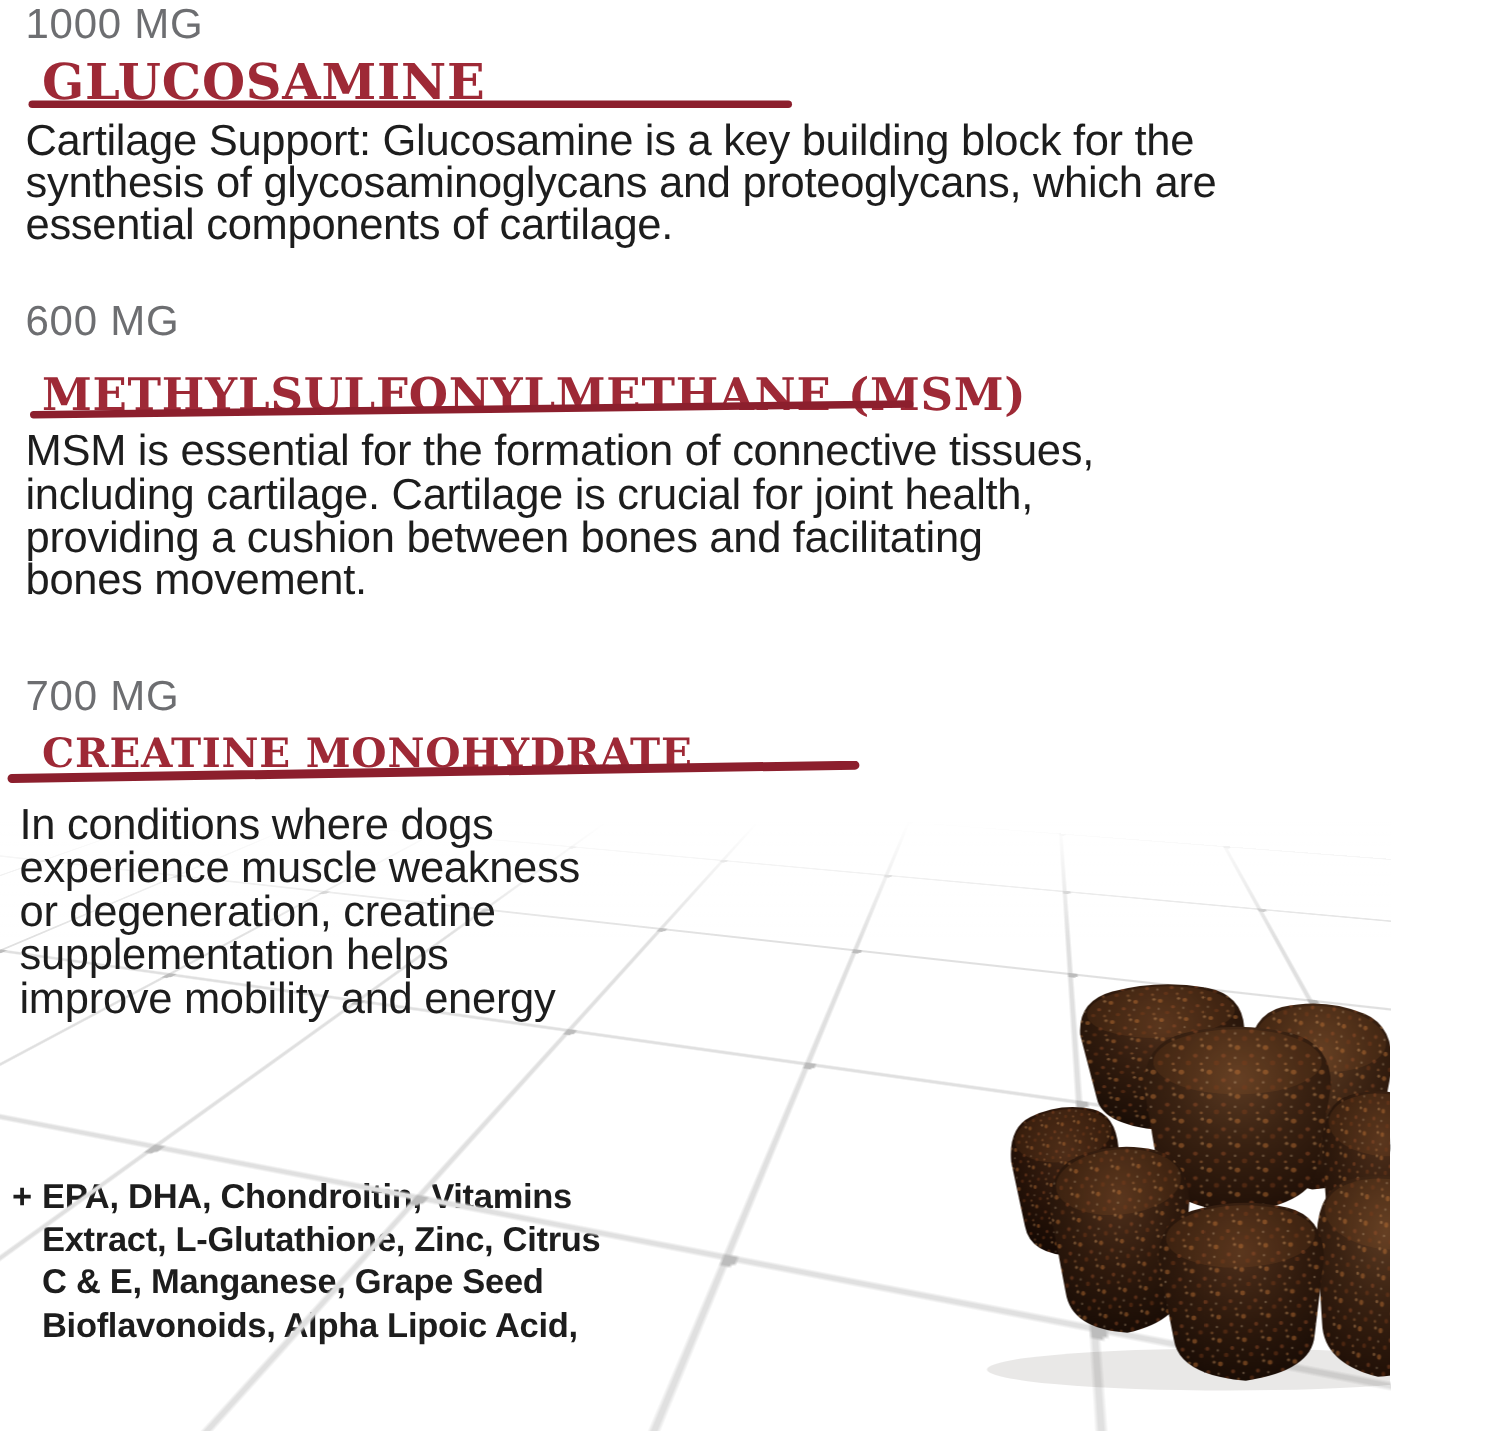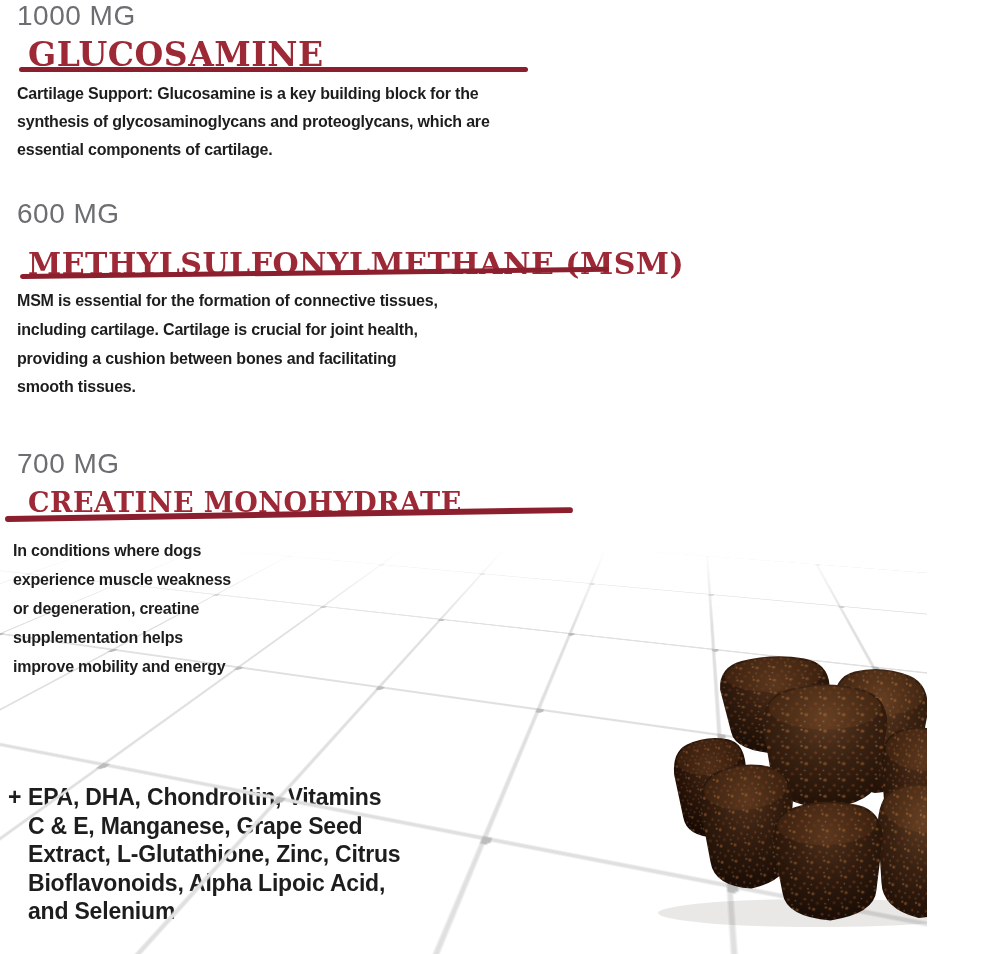--- a/index.html
+++ b/index.html
@@ -20,21 +20,21 @@
     transform-origin:50% 0;
   }
   .grid-fade{position:absolute;left:0;top:0;width:100%;height:90px;
     background:linear-gradient(to bottom,rgba(255,255,255,1) 10%,rgba(255,255,255,0) 100%);}
   
   .abs{position:absolute;}
   .mg{font-size:28px;line-height:30px;font-weight:500;letter-spacing:.5px;color:#6d6e71;white-space:nowrap;z-index:2;}
   .hname{font-family:"DejaVu Serif","Liberation Serif",serif;font-weight:bold;color:#9e2936;
     letter-spacing:.5px;white-space:nowrap;z-index:2;margin:12px;}
   .rule{background:#8c1f2d;border-radius:3px;transform-origin:left center;z-index:2;}
-  .desc{color:#1d1d1d;font-weight:bold;font-size:16px;letter-spacing:-0.2px;z-index:2;}
+  .desc{color:#1d1d1d;font-weight:normal;font-size:29px;letter-spacing:-0.2px;z-index:2;}
   .desc .ln{display:block;white-space:nowrap;}
   .plus-wrap{display:flex;color:#1d1d1d;font-weight:bold;font-size:23px;letter-spacing:-0.2px;z-index:2;}
   .plus-sign{width:20px;line-height:28.6px;}
   .plus-lines .ln{display:block;line-height:28.6px;white-space:nowrap;}
   .chews{position:absolute;left:633px;top:628px;width:360px;height:302px;z-index:3;}
 </style>
 </head>
 <body>
 
 <div class="canvas">
@@ -56,45 +56,44 @@
   </section>
 
   <section>
     <div class="abs mg" style="left:17px;top:199px">600 MG</div>
     <h2 class="abs hname" style="left:16px;top:234px;font-size:30px;line-height:36px">METHYLSULFONYLMETHANE (MSM)</h2>
     <div class="abs rule" style="left:20px;top:274px;width:589px;height:5px;transform:rotate(-0.7deg)"></div>
     <div class="abs desc" style="left:17px;top:287px;line-height:28.8px">
       <span class="ln">MSM is essential for the formation of connective tissues,</span>
       <span class="ln">including cartilage. Cartilage is crucial for joint health,</span>
       <span class="ln">providing a cushion between bones and facilitating</span>
-      <span class="ln">smooth tissues.</span>
+      <span class="ln">bones movement.</span>
     </div>
   </section>
 
   <section>
     <div class="abs mg" style="left:17px;top:449px">700 MG</div>
     <h2 class="abs hname" style="left:16px;top:472px;font-size:27px;line-height:37px">CREATINE MONOHYDRATE</h2>
     <div class="abs rule" style="left:5px;top:516px;width:568px;height:5.5px;transform:rotate(-0.9deg)"></div>
     <div class="abs desc" style="left:13px;top:536px;line-height:29px">
       <span class="ln">In conditions where dogs</span>
       <span class="ln">experience muscle weakness</span>
       <span class="ln">or degeneration, creatine</span>
       <span class="ln">supplementation helps</span>
       <span class="ln">improve mobility and energy</span>
     </div>
   </section>
 
   <div class="abs plus-wrap" style="left:8px;top:783px">
     <span class="plus-sign">+</span>
     <div class="plus-lines">
       <span class="ln">EPA, DHA, Chondroitin, Vitamins</span>
+      <span class="ln">Extract, L-Glutathione, Zinc, Citrus</span>
       <span class="ln">C &amp; E, Manganese, Grape Seed</span>
-      <span class="ln">Extract, L-Glutathione, Zinc, Citrus</span>
       <span class="ln">Bioflavonoids, Alpha Lipoic Acid,</span>
-      <span class="ln">and Selenium</span>
     </div>
   </div>
 
   <svg class="chews" viewBox="0 0 360 302" xmlns="http://www.w3.org/2000/svg" xmlns:xlink="http://www.w3.org/1999/xlink">
     <defs>
       <radialGradient id="g1" cx="50%" cy="28%" r="78%">
         <stop offset="0%" stop-color="#5b3a22"></stop>
         <stop offset="45%" stop-color="#3a2212"></stop>
         <stop offset="100%" stop-color="#1c0d05"></stop>
       </radialGradient>

